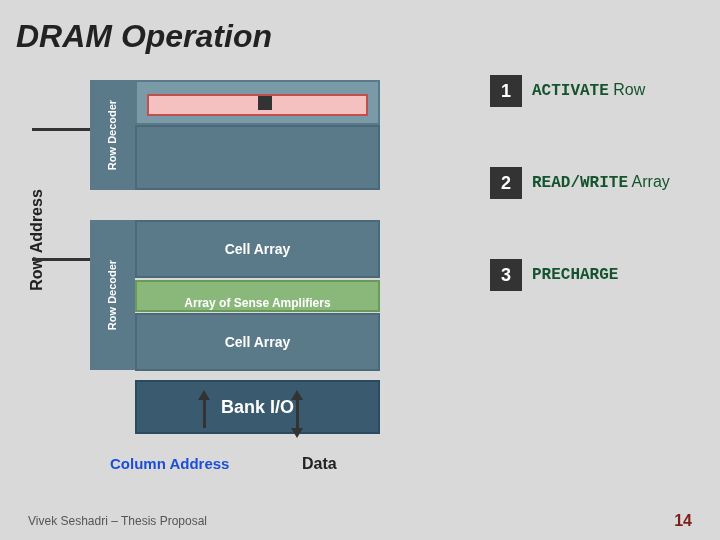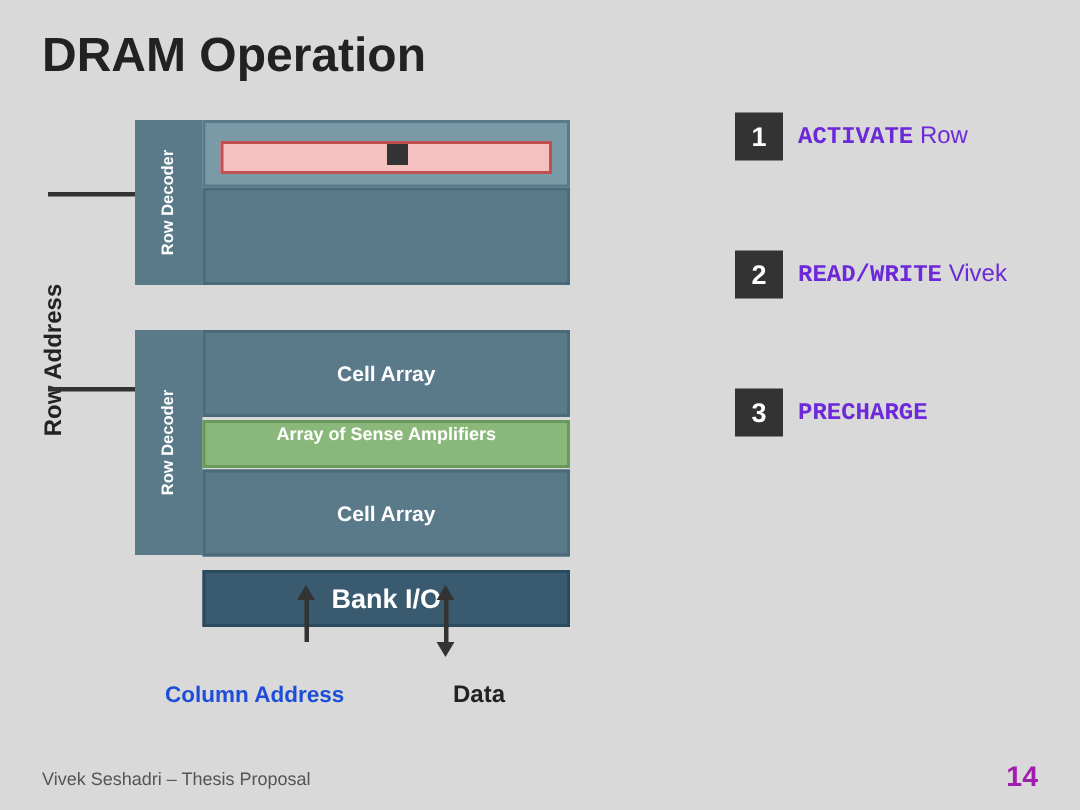--- a/index.html
+++ b/index.html
@@ -8,24 +8,25 @@
       height: 540px;
       background: #d9d9d9;
       font-family: 'Arial', sans-serif;
       position: relative;
       overflow: hidden;
     }
 
     .page-title {
       position: absolute;
       top: 18px;
-      left: 28px;
+      left: 16px;
       font-size: 32px;
       font-weight: bold;
       color: #222;
+      font-style: italic;
     }
 
     
     .row-address-label {
       position: absolute;
       left: 0px;
       top: 50px;
       width: 30px;
       height: 280px;
       display: flex;
@@ -186,21 +187,21 @@
 
     .sense-amp-bar {
       position: absolute;
       left: 135px;
       top: 280px;
       width: 245px;
       height: 32px;
       background: #8ab87a;
       border: 2px solid #6a9a5a;
       display: flex;
-      align-items: flex-start;
+      align-items: flex-end;
       justify-content: center;
     }
     .sense-amp-label {
       font-size: 12px;
       color: white;
       font-weight: bold;
     }
 
     .cell-array-bottom {
       position: absolute;
@@ -219,21 +220,21 @@
       color: white;
       font-weight: bold;
     }
 
     
     .bank-io {
       position: absolute;
       left: 135px;
       top: 380px;
       width: 245px;
-      height: 38px;
+      height: 54px;
       background: #3a5a70;
       border: 2px solid #2a4a60;
       display: flex;
       align-items: center;
       justify-content: center;
     }
     .bank-io-label {
       font-size: 18px;
       color: white;
       font-weight: bold;
@@ -282,21 +283,21 @@
       font-size: 18px;
       font-weight: bold;
       display: flex;
       align-items: center;
       justify-content: center;
       flex-shrink: 0;
     }
 
     .annotation-text {
       font-size: 16px;
-      color: #6d28d9;
+      color: #14532d;
       line-height: 1.2;
     }
 
     .annotation-text .mono {
       font-family: 'Courier New', monospace;
       font-weight: bold;
     }
 
     
     .footer {
@@ -307,22 +308,22 @@
       display: flex;
       justify-content: space-between;
       align-items: center;
       margin-top: 41px;
     }
     .footer-text {
       font-size: 12px;
       color: #555;
     }
     .footer-page {
-      font-size: 19px;
-      color: #a21caf;
+      font-size: 16px;
+      color: #7f1d1d;
       font-weight: bold;
     }
   </style>
 </head>
 <body>
 
 <h1 class="page-title">DRAM Operation</h1>
 
 <div class="row-address-label" style="position:absolute; left:22px; top:130px; width:30px; height:220px; display:flex; align-items:center; justify-content:center;">
   <span class="row-address-text">Row Address</span>
@@ -381,21 +382,21 @@
   <div class="annotation-item">
     <div class="annotation-number">1</div>
     <div class="annotation-text">
       <span class="mono">ACTIVATE</span><span> Row</span>
     </div>
   </div>
 
   <div class="annotation-item">
     <div class="annotation-number">2</div>
     <div class="annotation-text">
-      <span class="mono">READ/WRITE</span><span> Vivek</span>
+      <span class="mono">READ/WRITE</span><span> Array</span>
     </div>
   </div>
 
   <div class="annotation-item">
     <div class="annotation-number">3</div>
     <div class="annotation-text">
       <span class="mono">PRECHARGE</span><span></span>
     </div>
   </div>
 </div>

